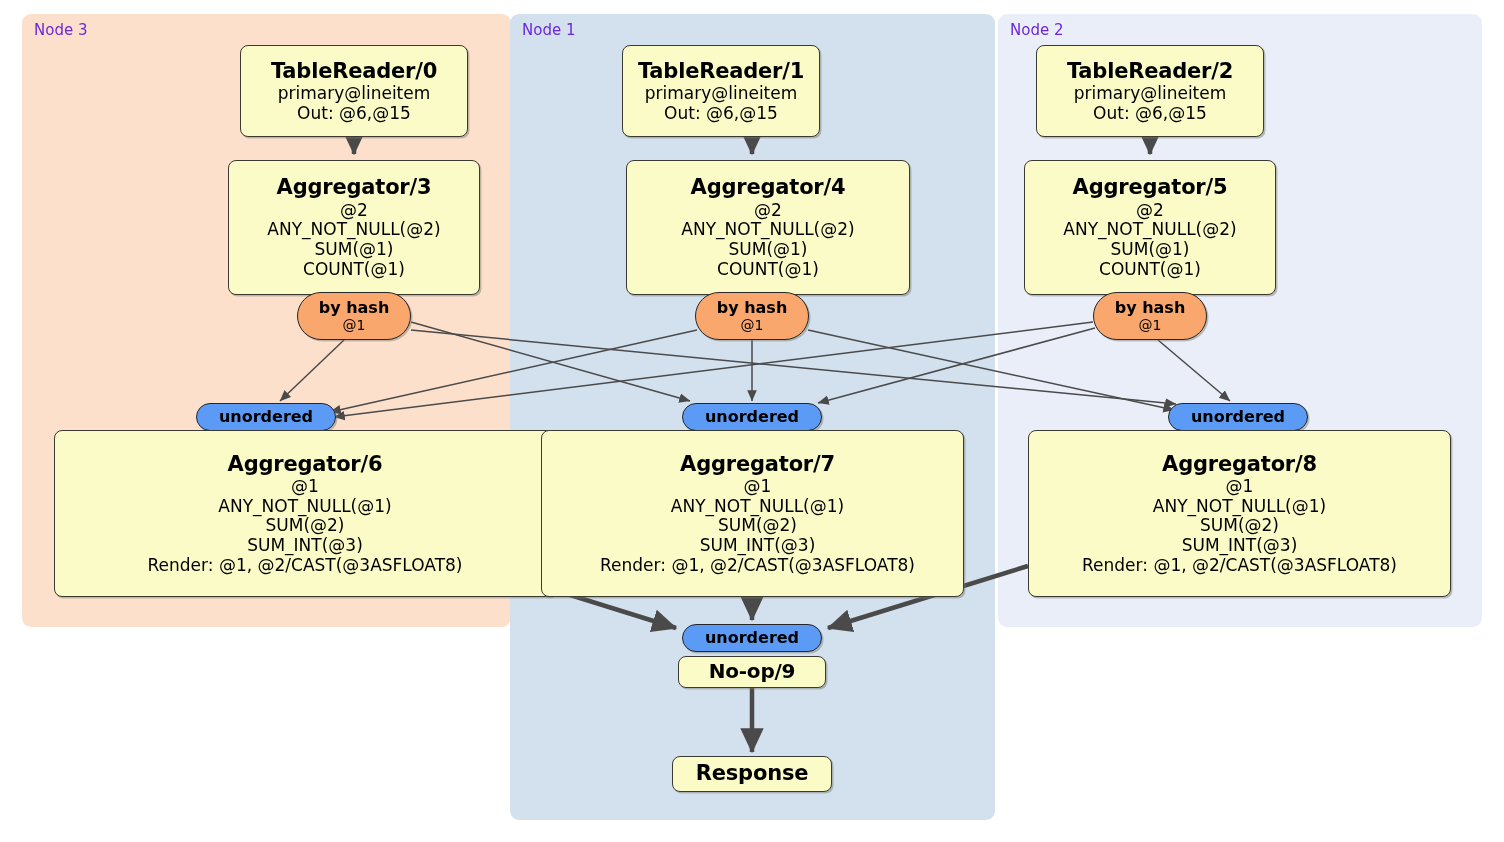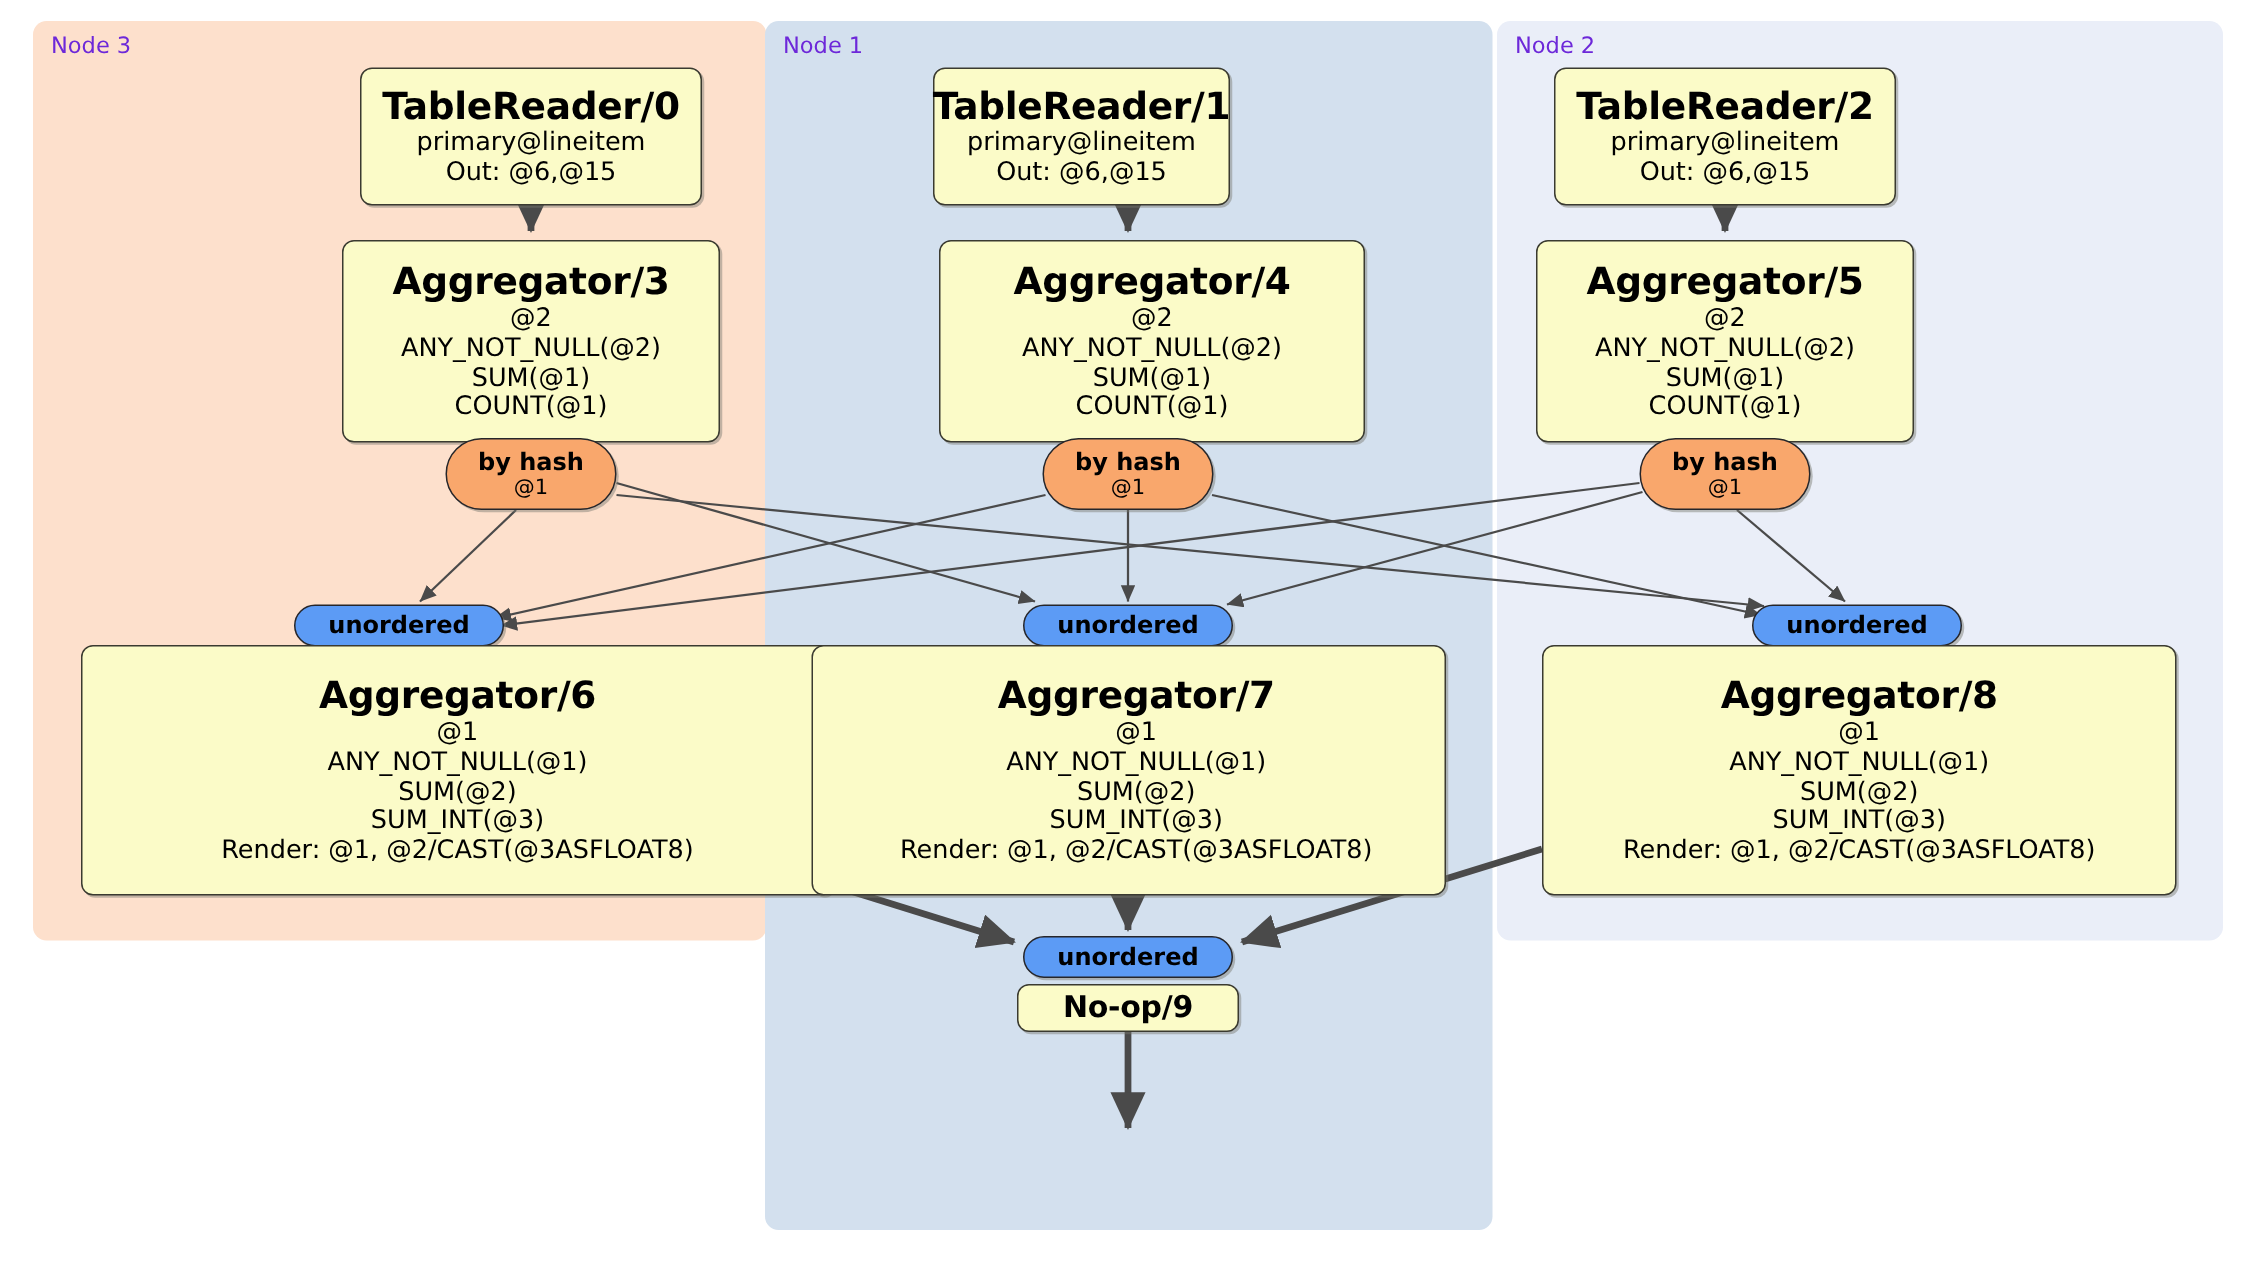--- a/index.html
+++ b/index.html
@@ -54,21 +54,21 @@
     line-height: 1.16;
   }
   .boxnode {
     background: #FBFBC8;
     border: 1.6px solid #3a3a30;
     border-radius: 8px;
     box-shadow: 1.5px 1.5px 0 rgba(120,120,110,0.45);
   }
   .boxnode .ttl {
     font-weight: bold;
-    font-size: 25px;
+    font-size: 21px;
     letter-spacing: -0.2px;
     margin-bottom: 1px;
   }
   .boxnode .ln {
     font-size: 17px;
   }
   .pill {
     border-radius: 999px;
     border: 1.6px solid #26262a;
     box-shadow: 1.5px 1.5px 0 rgba(120,120,110,0.45);
@@ -235,14 +235,17 @@
     <div class="ln">SUM_INT(@3)</div>
     <div class="ln">Render: @1, @2/CAST(@3ASFLOAT8)</div>
   </div>
 
   <div class="gnode pill pill-unordered" id="n-unordered9" style="left: 682px; top: 624px; width: 140px; height: 28px;">
     <div class="ttl">unordered</div>
   </div>
   <div class="gnode boxnode noop" id="n-noop9" style="left: 678px; top: 656px; width: 148px; height: 32px;">
     <div class="ttl">No-op/9</div>
   </div>
+  <div class="gnode boxnode resp" id="n-response" style="left: 672px; top: 756px; width: 160px; height: 36px;">
+    <div class="ttl">Response</div>
+  </div>
 
 </div>
 
 </body></html>

